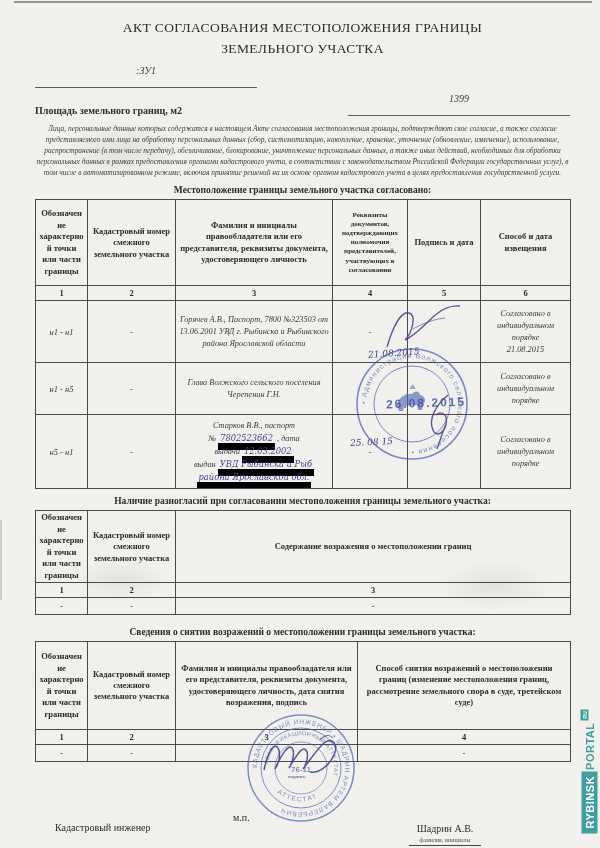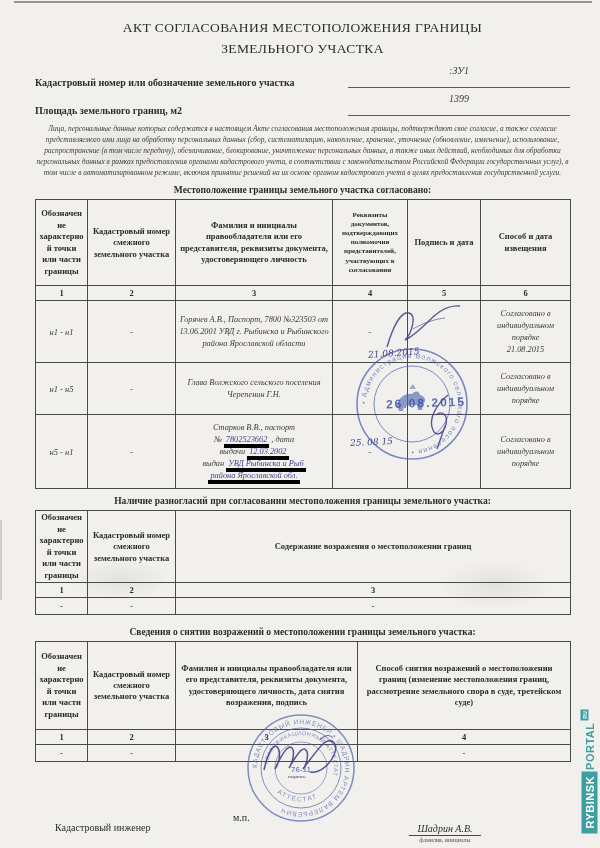--- a/index.html
+++ b/index.html
@@ -20,28 +20,28 @@
   table{border-collapse:collapse;table-layout:fixed;width:535px;margin-top:4px;}
   td{border:1px solid #4a4a4a;text-align:center;vertical-align:middle;padding:1px 3px;font-size:8.5px;overflow:hidden;word-break:break-word;overflow-wrap:anywhere;}
   td.hdr{font-weight:bold;line-height:1.35;margin-left:33px;}
   td.hdr-sm{font-weight:bold;font-size:7px;line-height:1.3;}
   td.num{font-weight:bold;height:12px;font-size:8.5px;}
   td.dash{height:14px;}
   .ital{font-style:italic;color:#3a3a3a;}
   .t1-h{height:86px;} .t1-r1{height:62px;} .t1-r2{height:52px;} .t1-r3{height:74px;}
   .t2-h{height:64px;} .t3-h{height:88px;}
   .hw{font-family:"DejaVu Serif",serif;font-style:italic;color:#3f3f8f;}
-  .hw-u{border-bottom:4px solid #000000;padding:0 2px;font-family:Liberation Serif, serif;}
+  .hw-u{border-bottom:7px solid #000000;padding:0 2px;}
   .owner-lines{font-size:8.3px;line-height:1.45;}
 
   .footer{position:relative;margin-top:22px;height:70px;}
   .footer .eng{position:absolute;left:20px;top:38px;font-size:10px;}
   .footer .mp{position:absolute;left:198px;top:28px;font-size:10px;}
   .footer .nameblock{position:absolute;left:355px;top:34px;width:110px;text-align:center;}
-  .footer .name{font-style:italic;font-size:10px;border-bottom:1px solid #444;padding:0 8px 1px;}
+  .footer .name{font-size:10px;border-bottom:1px solid #444;padding:0 8px 11px;}
   .footer .name-cap{font-size:6px;color:#555;margin-top:1px;}
 
   .overlay{position:absolute;left:0;top:0;width:600px;height:848px;pointer-events:none;}
   .abs{position:absolute;}
   .stamp-date{font-family:"Liberation Sans",sans-serif;font-weight:bold;font-size:12px;letter-spacing:2px;color:rgba(58,78,168,.82);transform:rotate(-2deg);}
   .hw-date{font-family:"DejaVu Serif",serif;font-style:italic;font-size:9px;color:#3f3f8f;}
   .sig-cap{font-size:5px;color:#33407e;}
 
   .watermark{position:absolute;left:521px;top:757px;width:136px;height:17px;transform:rotate(-90deg);display:flex;align-items:center;font-family:"Liberation Sans",sans-serif;font-weight:bold;}
   .wm-ryb{background:#3f9ea0;color:#ffffff;font-size:11px;padding:2px 4px 2px 5px;letter-spacing:.5px;}
@@ -58,21 +58,20 @@
   <div class="blot" style="left:440px;top:560px;width:110px;height:50px;"></div>
   <div class="blot" style="left:70px;top:560px;width:100px;height:40px;"></div>
 
   <div class="content">
     <div class="title">
       <div>АКТ СОГЛАСОВАНИЯ МЕСТОПОЛОЖЕНИЯ ГРАНИЦЫ</div>
       <div>ЗЕМЕЛЬНОГО УЧАСТКА</div>
     </div>
 
     <div class="fieldrow">
-      <span class="lbl">Кадастровый номер или обозначение земельного участка</span>
       <span class="val">:ЗУ1</span>
     </div>
     <div class="fieldrow">
       <span class="lbl">Площадь земельного границ, м2</span>
       <span class="val">1399</span>
     </div>
 
     <div class="consent">Лица, персональные данные которых содержатся в настоящем Акте согласования местоположения границы, подтверждают свое согласие, а также согласие представляемого ими лица на обработку персональных данных (сбор, систематизацию, накопление, хранение, уточнение (обновление, изменение), использование, распространение (в том числе передачу), обезличивание, блокирование, уничтожение персональных данных, а также иных действий, необходимых для обработки персональных данных в рамках предоставления органами кадастрового учета, в соответствии с законодательством Российской Федерации государственных услуг), в том числе в автоматизированном режиме, включая принятие решений на их основе органом кадастрового учета в целях предоставления государственной услуги.</div>
 
     <div class="sec-head">Местоположение границы земельного участка согласовано:</div>

